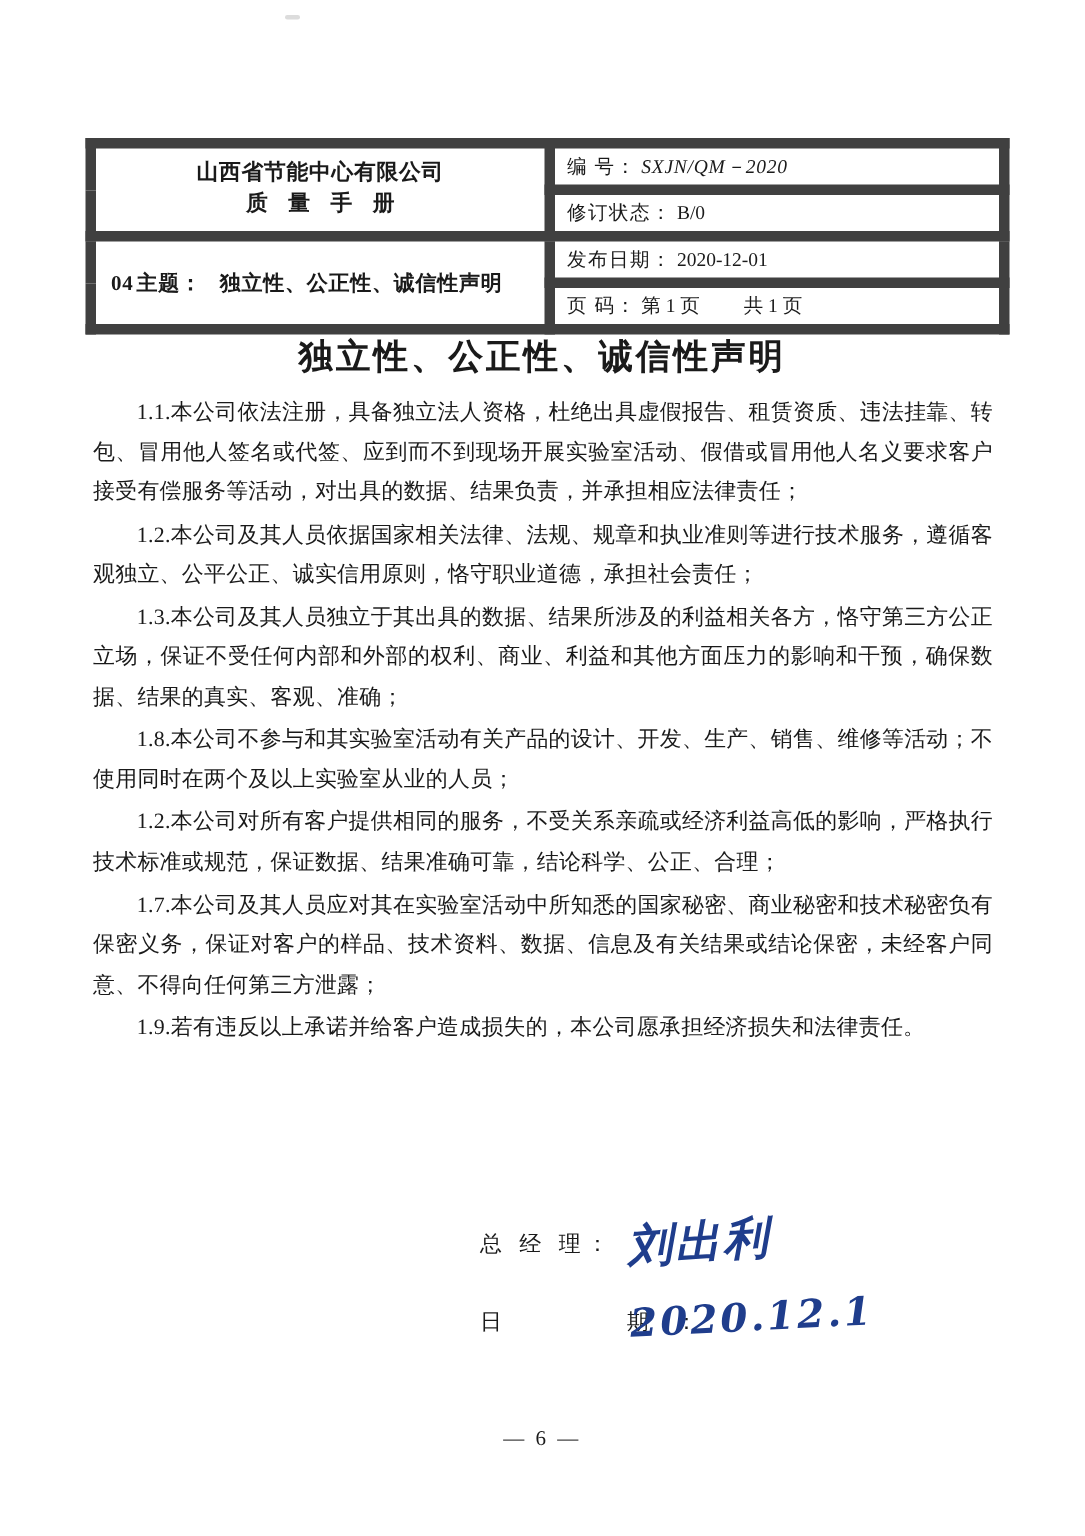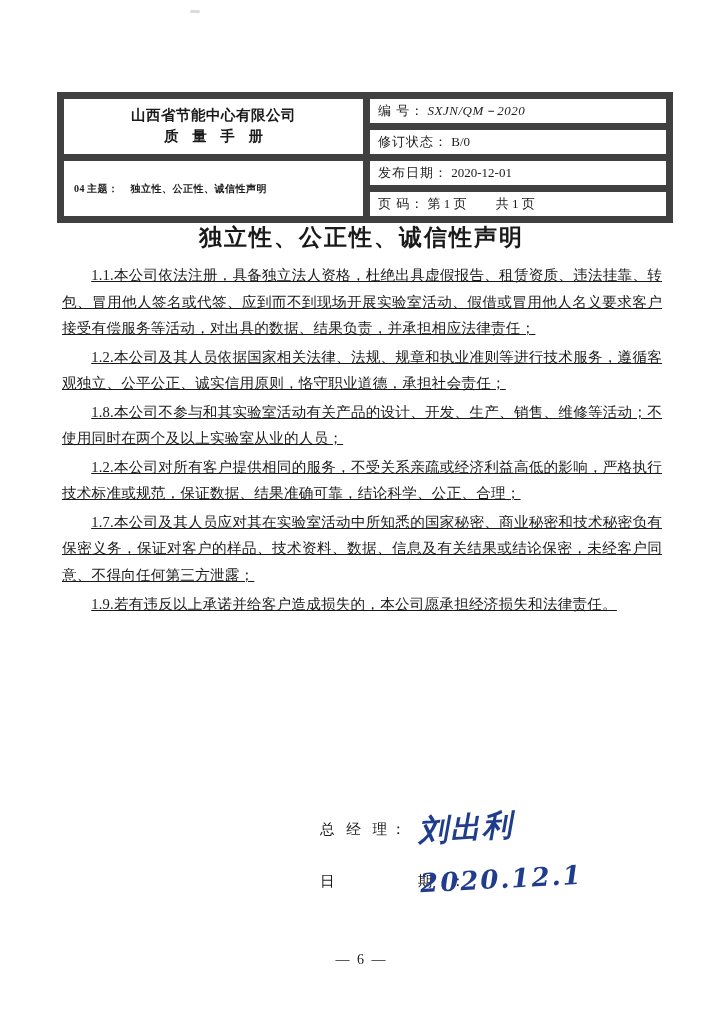--- a/index.html
+++ b/index.html
@@ -53,21 +53,21 @@
     font-size: 14.5px;
     letter-spacing: 0.5px;
     padding: 6px 4px 7px 4px;
   }
   .company-block div + div {
     letter-spacing: 5px;
     padding-left: 5px;
   }
   .subject-cell {
     font-weight: bold;
-    font-size: 10px;
+    font-size: 14px;
     padding: 10px 6px 10px 10px;
     letter-spacing: 0.5px;
   }
   .subject-cell .num {
     margin-right: 2px;
   }
   .subject-cell .txt {
     margin-left: 12px;
   }
   .right-row {
@@ -108,21 +108,20 @@
     left: 62px;
     width: 600px;
     font-size: 14.6px;
     line-height: 1.82;
     text-align: justify;
     letter-spacing: 0.2px;
   }
   .body-text p {
     margin: 0 0 2px 0;
     text-indent: 2em;
-    text-decoration: underline;
   }
   
   .sign-area {
     position: absolute;
     top: 820px;
     left: 320px;
     width: 330px;
     font-size: 14.6px;
   }
   .sign-row {
@@ -223,20 +222,21 @@
         </td>
       </tr>
     </tbody>
   </table>
 
   <div class="doc-title">独立性、公正性、诚信性声明</div>
 
   <div class="body-text">
     <p>1.1.本公司依法注册，具备独立法人资格，杜绝出具虚假报告、租赁资质、违法挂靠、转包、冒用他人签名或代签、应到而不到现场开展实验室活动、假借或冒用他人名义要求客户接受有偿服务等活动，对出具的数据、结果负责，并承担相应法律责任；</p>
     <p>1.2.本公司及其人员依据国家相关法律、法规、规章和执业准则等进行技术服务，遵循客观独立、公平公正、诚实信用原则，恪守职业道德，承担社会责任；</p>
+    <p>1.3.本公司及其人员独立于其出具的数据、结果所涉及的利益相关各方，恪守第三方公正立场，保证不受任何内部和外部的权利、商业、利益和其他方面压力的影响和干预，确保数据、结果的真实、客观、准确；</p>
     <p>1.8.本公司不参与和其实验室活动有关产品的设计、开发、生产、销售、维修等活动；不使用同时在两个及以上实验室从业的人员；</p>
     <p>1.2.本公司对所有客户提供相同的服务，不受关系亲疏或经济利益高低的影响，严格执行技术标准或规范，保证数据、结果准确可靠，结论科学、公正、合理；</p>
     <p>1.7.本公司及其人员应对其在实验室活动中所知悉的国家秘密、商业秘密和技术秘密负有保密义务，保证对客户的样品、技术资料、数据、信息及有关结果或结论保密，未经客户同意、不得向任何第三方泄露；</p>
     <p>1.9.若有违反以上承诺并给客户造成损失的，本公司愿承担经济损失和法律责任。</p>
   </div>
 
   <div class="sign-area">
     <div class="sign-row">
       <span class="lbl">总 经 理：</span>
       <span class="handwrite">刘出利</span>

